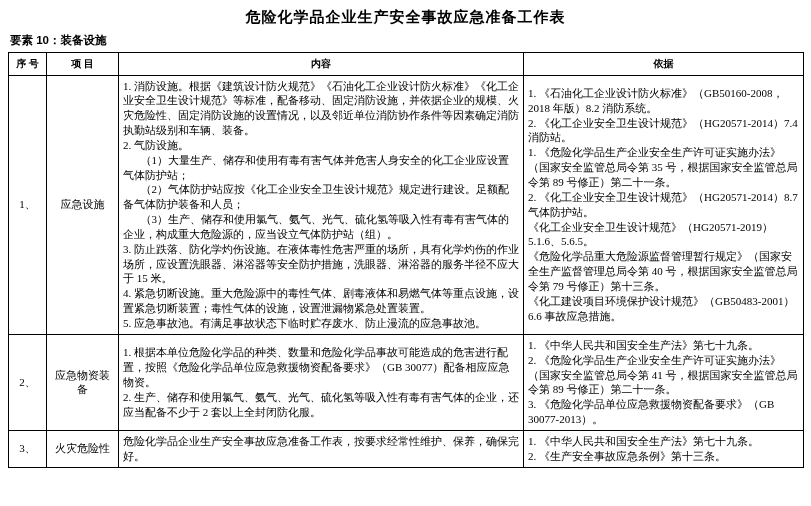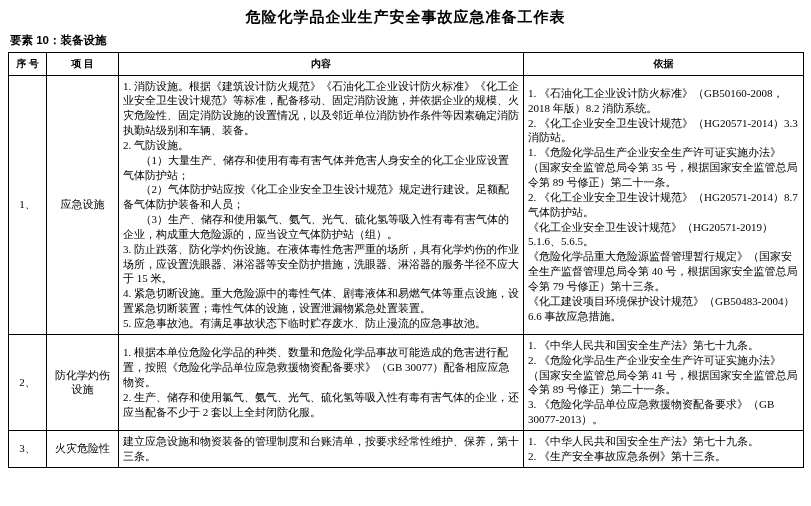--- a/index.html
+++ b/index.html
@@ -110,48 +110,48 @@
           <span class="line">2. 气防设施。</span>
           <span class="indent1">（1）大量生产、储存和使用有毒有害气体并危害人身安全的化工企业应设置气体防护站；</span>
           <span class="indent1">（2）气体防护站应按《化工企业安全卫生设计规范》规定进行建设。足额配备气体防护装备和人员；</span>
           <span class="indent1">（3）生产、储存和使用氯气、氨气、光气、硫化氢等吸入性有毒有害气体的企业，构成重大危险源的，应当设立气体防护站（组）。</span>
           <span class="line">3. 防止跌落、防化学灼伤设施。在液体毒性危害严重的场所，具有化学灼伤的作业场所，应设置洗眼器、淋浴器等安全防护措施，洗眼器、淋浴器的服务半径不应大于 15 米。</span>
           <span class="line">4. 紧急切断设施。重大危险源中的毒性气体、剧毒液体和易燃气体等重点设施，设置紧急切断装置；毒性气体的设施，设置泄漏物紧急处置装置。</span>
           <span class="line">5. 应急事故池。有满足事故状态下临时贮存废水、防止漫流的应急事故池。</span>
         </td>
         <td class="cell-text">
           <span class="line">1. 《石油化工企业设计防火标准》（GB50160-2008，2018 年版）8.2 消防系统。</span>
-          <span class="line">2. 《化工企业安全卫生设计规范》（HG20571-2014）3.3 消防站。</span>
+          <span class="line">2. 《化工企业安全卫生设计规范》（HG20571-2014）7.4 消防站。</span>
           <span class="line">1. 《危险化学品生产企业安全生产许可证实施办法》（国家安全监管总局令第 35 号，根据国家安全监管总局令第 89 号修正）第二十一条。</span>
           <span class="line">2. 《化工企业安全卫生设计规范》（HG20571-2014）8.7 气体防护站。</span>
           <span class="line">《化工企业安全卫生设计规范》（HG20571-2019）5.1.6、5.6.5。</span>
           <span class="line">《危险化学品重大危险源监督管理暂行规定》（国家安全生产监督管理总局令第 40 号，根据国家安全监管总局令第 79 号修正）第十三条。</span>
-          <span class="line">《化工建设项目环境保护设计规范》（GB50483-2004）6.6 事故应急措施。</span>
+          <span class="line">《化工建设项目环境保护设计规范》（GB50483-2001）6.6 事故应急措施。</span>
         </td>
       </tr>
 
       <tr>
         <td class="center">2、</td>
-        <td class="center">防化学灼伤设施</td>
+        <td class="center">应急物资装备</td>
         <td class="cell-text">
           <span class="line">1. 根据本单位危险化学品的种类、数量和危险化学品事故可能造成的危害进行配置，按照《危险化学品单位应急救援物资配备要求》（GB 30077）配备相应应急物资。</span>
           <span class="line">2. 生产、储存和使用氯气、氨气、光气、硫化氢等吸入性有毒有害气体的企业，还应当配备不少于 2 套以上全封闭防化服。</span>
         </td>
         <td class="cell-text">
           <span class="line">1. 《中华人民共和国安全生产法》第七十九条。</span>
           <span class="line">2. 《危险化学品生产企业安全生产许可证实施办法》（国家安全监管总局令第 41 号，根据国家安全监管总局令第 89 号修正）第二十一条。</span>
           <span class="line">3. 《危险化学品单位应急救援物资配备要求》（GB 30077-2013）。</span>
         </td>
       </tr>
 
       <tr>
         <td class="center">3、</td>
         <td class="center">火灾危险性</td>
         <td class="cell-text">
-          <span class="line">建立应急设施和物资装备的管理制度和台账清单，按要求经常性维护、保养，第十三条。</span>
+          <span class="line">危险化学品企业生产安全事故应急准备工作表，按要求经常性维护、保养，确保完好。</span>
         </td>
         <td class="cell-text">
           <span class="line">1. 《中华人民共和国安全生产法》第七十九条。</span>
           <span class="line">2. 《生产安全事故应急条例》第十三条。</span>
         </td>
       </tr>
     </tbody>
   </table>
 </div>
 

